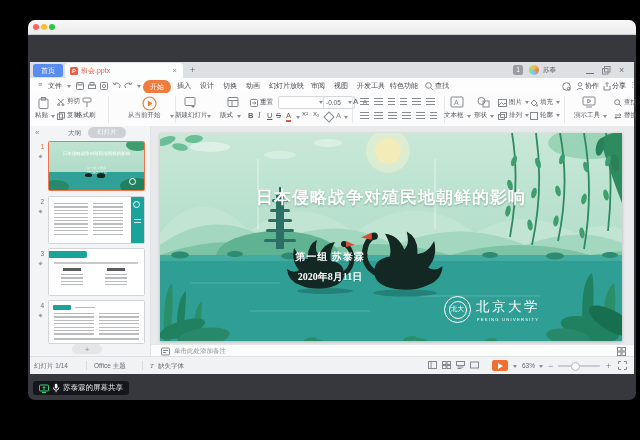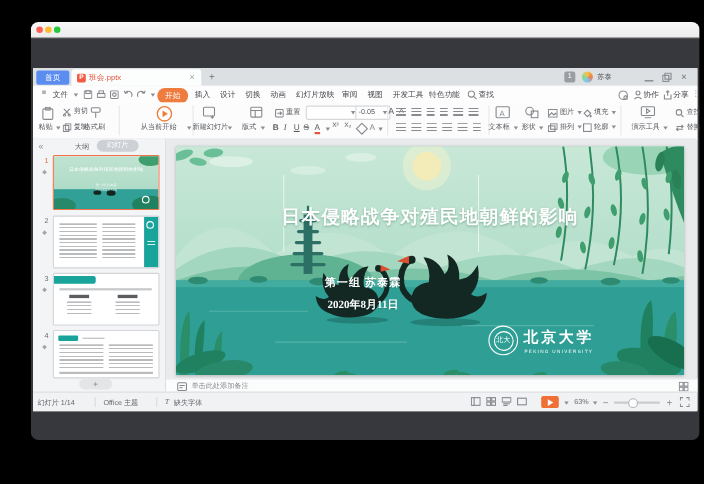--- a/index.html
+++ b/index.html
@@ -472,21 +472,21 @@
             </g>
           </svg>
           <div class="stitle">日本侵略战争对殖民地朝鲜的影响</div>
           <div class="ssub" style="top:117px;font-size:10px;letter-spacing:1px">第一组 苏泰霖</div>
           <div class="ssub" style="top:137px;font-size:10px">2020年8月11日</div>
           <div class="logo">
             <div class="seal">
                 <div class="sealin">北大</div>
               </div>
             <div style="margin-left:5px;text-align:center">
-              <div style="font-family:'Liberation Serif',serif;font-weight:bold;font-size:13.5px;letter-spacing:2.5px;white-space:nowrap">北京大学</div>
+              <div style="font-family:'Liberation Serif',serif;font-weight:normal;font-size:13.5px;letter-spacing:2.5px;white-space:nowrap">北京大学</div>
               <div style="font-size:4.2px;letter-spacing:1.2px;margin-top:1px">PEKING UNIVERSITY</div>
             </div>
           </div>
         </div>
 
         <div class="notesbar">
           <svg class="ic" style="margin-left:10px" width="9" height="9">
               <rect x="0.5" y="1" width="8" height="7" rx="1"></rect>
               <line x1="2" y1="3.5" x2="7" y2="3.5"></line>
               <line x1="2" y1="5.5" x2="5" y2="5.5"></line>
@@ -535,14 +535,27 @@
         <span class="abs" style="left:518px;top:4px;font-size:9px;color:#84878b">−</span>
         <span class="abs" style="left:528px;top:8px;width:42px;height:2px;background:#c9cbce;border-radius:1px"></span>
         <span class="abs" style="left:541px;top:4.5px;width:7px;height:7px;background:#fdfdfe;border:1px solid #b6b8bb;border-radius:50%"></span>
         <span class="abs" style="left:576px;top:4px;font-size:9px;color:#84878b">+</span>
         <svg class="ic abs" style="left:588px;top:4px" width="9" height="9">
             <path d="M0.5,3 L0.5,0.5 L3,0.5 M6,0.5 L8.5,0.5 L8.5,3 M8.5,6 L8.5,8.5 L6,8.5 M3,8.5 L0.5,8.5 L0.5,6"></path>
           </svg>
       </div>
     </div>
 
+    <div class="badge">
+      <svg width="10" height="9">
+          <rect x="0.5" y="1" width="9" height="6" rx="1" fill="none" stroke="#34d377" stroke-width="1"></rect>
+          <path d="M5,6 L5,2.8 M3.6,4 L5,2.6 L6.4,4" stroke="#34d377" fill="none" stroke-width="1"></path>
+          <line x1="3" y1="8.5" x2="7" y2="8.5" stroke="#34d377" stroke-width="1"></line>
+        </svg>
+      <svg width="8" height="10">
+          <rect x="2.8" y="0.8" width="2.6" height="4.8" rx="1.3" fill="#fff"></rect>
+          <path d="M1.4,4.5 a2.7,2.7 0 0 0 5.4,0" stroke="#fff" fill="none" stroke-width="0.9"></path>
+          <line x1="4.1" y1="7.6" x2="4.1" y2="9.2" stroke="#fff" stroke-width="0.9"></line>
+        </svg>
+      <span style="color:#e8e9ea;font-size:7.5px;white-space:nowrap">苏泰霖的屏幕共享</span>
+    </div>
   </div>
 </div>
 
 </body></html>

